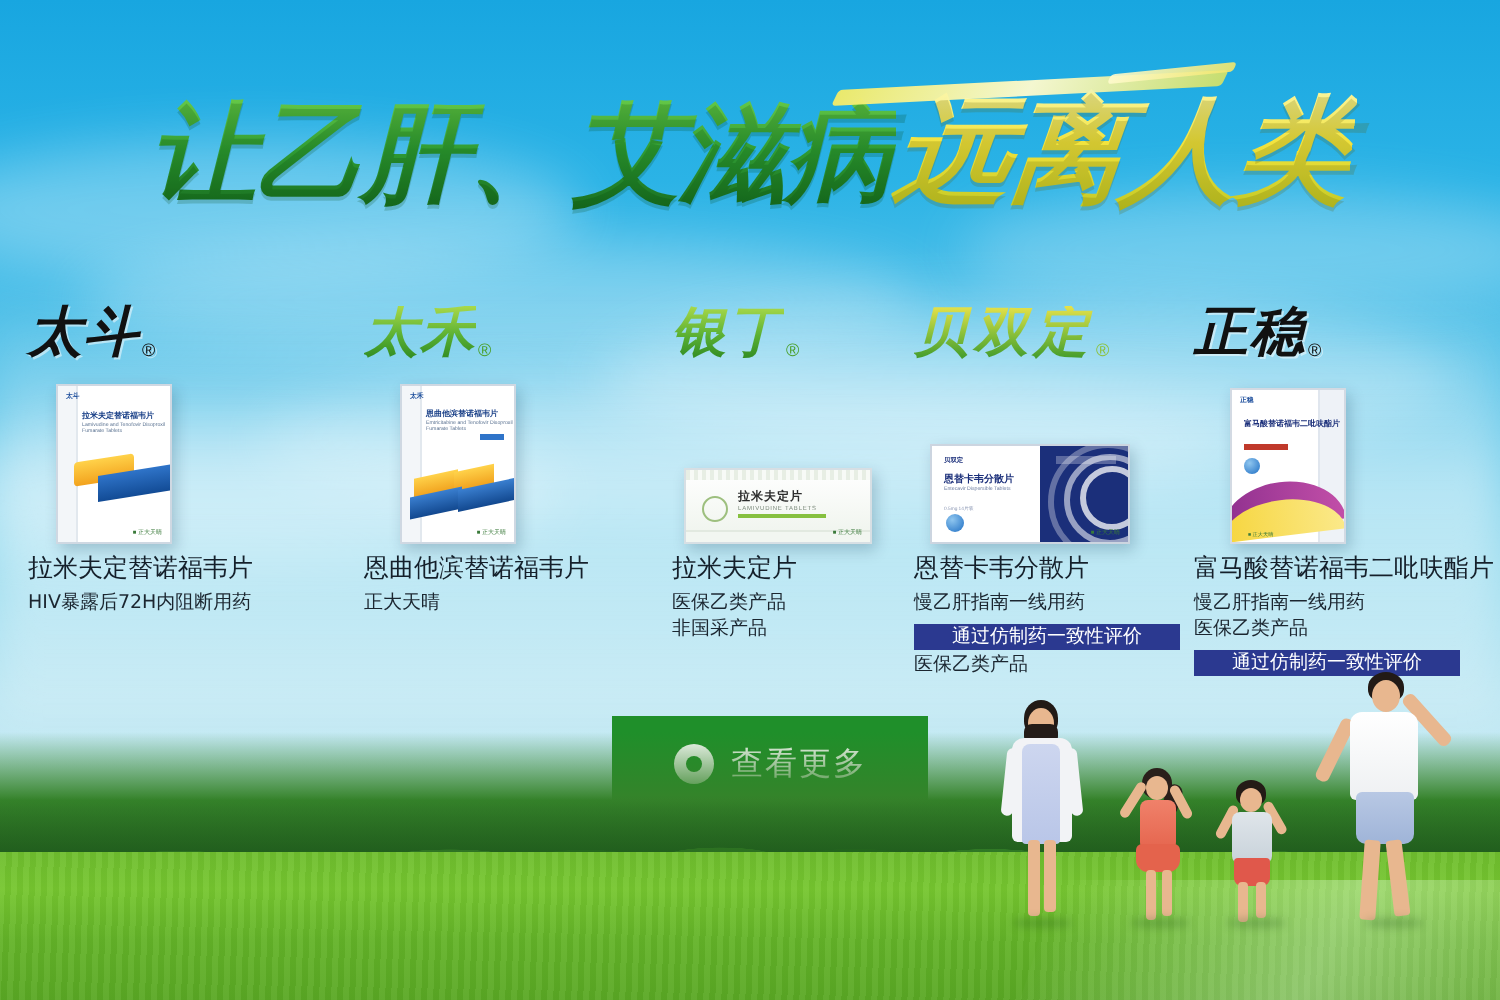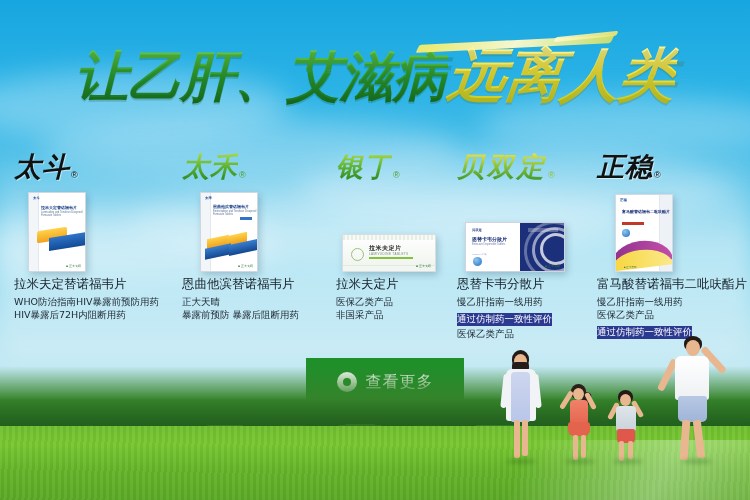--- a/index.html
+++ b/index.html
@@ -145,21 +145,21 @@
   .p-title{
     font-family:"DejaVu Sans","Liberation Sans",sans-serif;
     font-size:12.5px;color:#15202b;line-height:16px;margin-top:4px;white-space:nowrap;font-weight:500;
   }
   .p-lines{margin-top:3px;}
   .p-line{
     font-family:"DejaVu Sans","Liberation Sans",sans-serif;
     font-size:9.5px;color:#1b2630;line-height:13px;white-space:nowrap;
   }
   .p-line.badge{
-    display:inline-block;background:#2b3990;color:#fff;padding:0 0;margin:1px 0;font-family:Liberation Serif, serif;
+    display:inline-block;background:#2b3990;color:#fff;padding:0 19px;margin:1px 0;
   }
   
   .cta{
     position:absolute;left:306px;top:358px;width:158px;height:48px;background:#1f8f2a;
     display:flex;align-items:center;justify-content:center;gap:9px;cursor:pointer;
   }
   .cta-icon{
     width:20px;height:20px;border-radius:50%;background:#fff;position:relative;flex:0 0 auto;
   }
   .cta-icon::after{content:"";position:absolute;left:6px;top:6px;width:8px;height:8px;border-radius:50%;background:#1f8f2a;}
@@ -290,21 +290,20 @@
           <div class="brandmark">太斗</div>
           <div class="ttl">拉米夫定替诺福韦片</div>
           <div class="sub">Lamivudine and Tenofovir Disoproxil Fumarate Tablets</div>
           <div class="orange"></div>
           <div class="blue"></div>
           <div class="logo">■ 正大天晴</div>
         </div>
       </div>
       <div class="p-title">拉米夫定替诺福韦片</div>
       <div class="p-lines">
-        <div class="p-line">WHO防治指南HIV暴露前预防用药</div>
         <div class="p-line">HIV暴露后72H内阻断用药</div>
       </div>
     </div>
 
     <div class="product p1">
       <div class="brand">
         <span class="brand-text brand-green">太禾</span>
           <span class="brand-reg" style="color:#4ba02c">®</span>
       </div>
       <div class="boxwrap">
@@ -317,21 +316,20 @@
           <div class="ch1"></div>
           <div class="ch2"></div>
           <div class="cb1"></div>
           <div class="cb2"></div>
           <div class="logo">■ 正大天晴</div>
         </div>
       </div>
       <div class="p-title">恩曲他滨替诺福韦片</div>
       <div class="p-lines">
         <div class="p-line">正大天晴</div>
-        <div class="p-line">暴露前预防 暴露后阻断用药</div>
       </div>
     </div>
 
     <div class="product p2">
       <div class="brand">
         <span class="brand-text brand-green">银丁</span>
           <span class="brand-reg" style="color:#4ba02c">®</span>
       </div>
       <div class="boxwrap">
         <div class="box box3">

